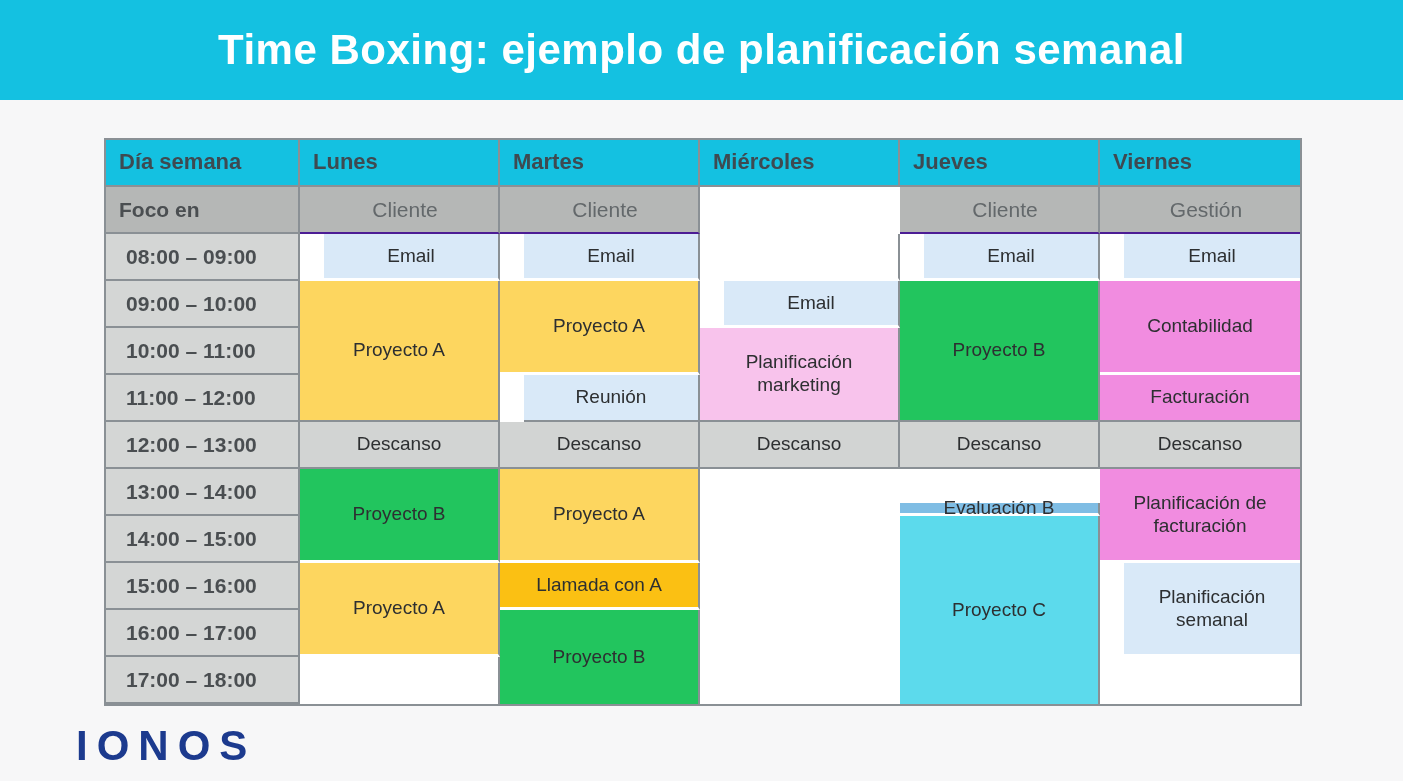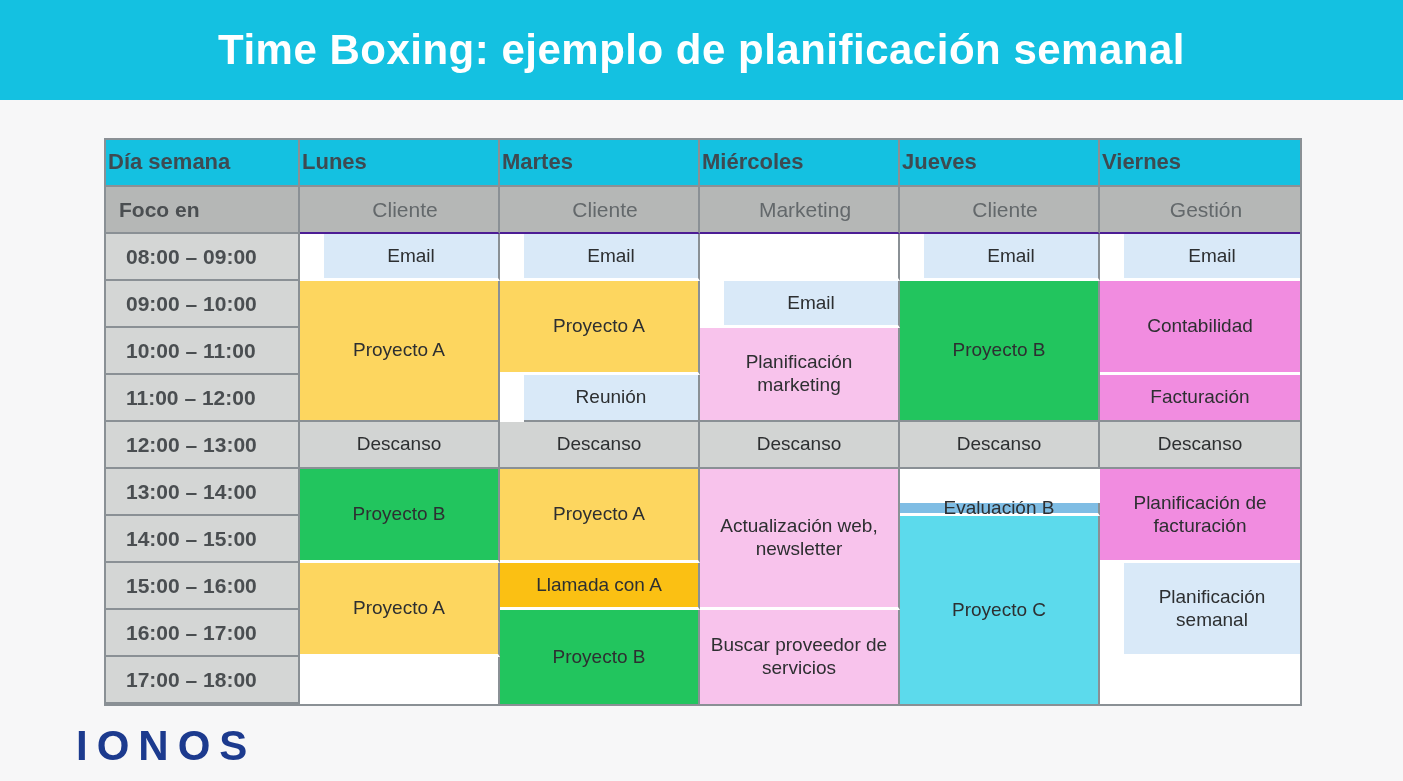--- a/index.html
+++ b/index.html
@@ -39,21 +39,21 @@
     font-size:19px;
     color:#2d2f31;
     text-align:center;
     line-height:1.2;
     padding:2px 8px;
   }
   .last-col{border-right:none;}
   .hdr{
     background:#14c1e1;
     justify-content:flex-start;
-    padding-left:2px;
+    padding-left:13px;
     font-weight:700;
     font-size:22px;
     color:#3e4a51;
     border-bottom:2px solid #8a9095;
     text-align:center;
   }
   .focus-label{
     background:#b5b7b6;
     justify-content:flex-start;
     padding-left:13px;
@@ -116,21 +116,20 @@
   <div class="cell hdr" style="grid-area:1/1/2/2">Día semana</div>
   <div class="cell hdr" style="grid-area:1/2/2/3">Lunes</div>
   <div class="cell hdr" style="grid-area:1/3/2/4">Martes</div>
   <div class="cell hdr" style="grid-area:1/4/2/5">Miércoles</div>
   <div class="cell hdr" style="grid-area:1/5/2/6">Jueves</div>
   <div class="cell hdr last-col" style="grid-area:1/6/2/7">Viernes</div>
 
   <div class="cell focus-label" style="grid-area:2/1/3/2">Foco en</div>
   <div class="cell focus-val" style="grid-area:2/2/3/3">Cliente</div>
   <div class="cell focus-val" style="grid-area:2/3/3/4">Cliente</div>
-  <div class="cell focus-val" style="grid-area:2/4/3/5">Marketing</div>
   <div class="cell focus-val" style="grid-area:2/5/3/6">Cliente</div>
   <div class="cell focus-val last-col" style="grid-area:2/6/3/7">Gestión</div>
 
   <div class="cell time" style="grid-area:3/1/4/2">08:00 – 09:00</div>
   <div class="cell time" style="grid-area:4/1/5/2">09:00 – 10:00</div>
   <div class="cell time" style="grid-area:5/1/6/2">10:00 – 11:00</div>
   <div class="cell time" style="grid-area:6/1/7/2">11:00 – 12:00</div>
   <div class="cell time" style="grid-area:7/1/8/2">12:00 – 13:00</div>
   <div class="cell time" style="grid-area:8/1/9/2">13:00 – 14:00</div>
   <div class="cell time" style="grid-area:9/1/10/2">14:00 – 15:00</div>
@@ -150,22 +149,20 @@
   <div class="cell c-lblue sep-g" style="grid-area:6/3/7/4">Reunión</div>
   <div class="cell descanso" style="grid-area:7/3/8/4">Descanso</div>
   <div class="cell c-yellow sep-w" style="grid-area:8/3/10/4">Proyecto A</div>
   <div class="cell c-orange sep-w" style="grid-area:10/3/11/4">Llamada con A</div>
   <div class="cell c-mblue sep-n" style="grid-area:11/3/13/4">Proyecto B</div>
 
   <div class="cell c-white sep-w" style="grid-area:3/4/4/5"></div>
   <div class="cell c-lblue sep-w" style="grid-area:4/4/5/5">Email</div>
   <div class="cell c-lpink sep-g" style="grid-area:5/4/7/5">Planificación marketing</div>
   <div class="cell descanso" style="grid-area:7/4/8/5">Descanso</div>
-  <div class="cell c-lpink sep-w" style="grid-area:8/4/11/5">Actualización web, newsletter</div>
-  <div class="cell c-lpink sep-n" style="grid-area:11/4/13/5">Buscar proveedor de servicios</div>
 
   <div class="cell c-lblue sep-w" style="grid-area:3/5/4/6">Email</div>
   <div class="cell c-mblue sep-g" style="grid-area:4/5/7/6">Proyecto B</div>
   <div class="cell descanso" style="grid-area:7/5/8/6">Descanso</div>
   <div class="cell c-dblue sep-w" style="grid-area:8/5/9/6">Evaluación B</div>
   <div class="cell c-cyan sep-n" style="grid-area:9/5/13/6">Proyecto C</div>
 
   <div class="cell c-lblue sep-w last-col" style="grid-area:3/6/4/7">Email</div>
   <div class="cell c-hpink sep-w last-col" style="grid-area:4/6/6/7">Contabilidad</div>
   <div class="cell c-hpink sep-g last-col" style="grid-area:6/6/7/7">Facturación</div>

